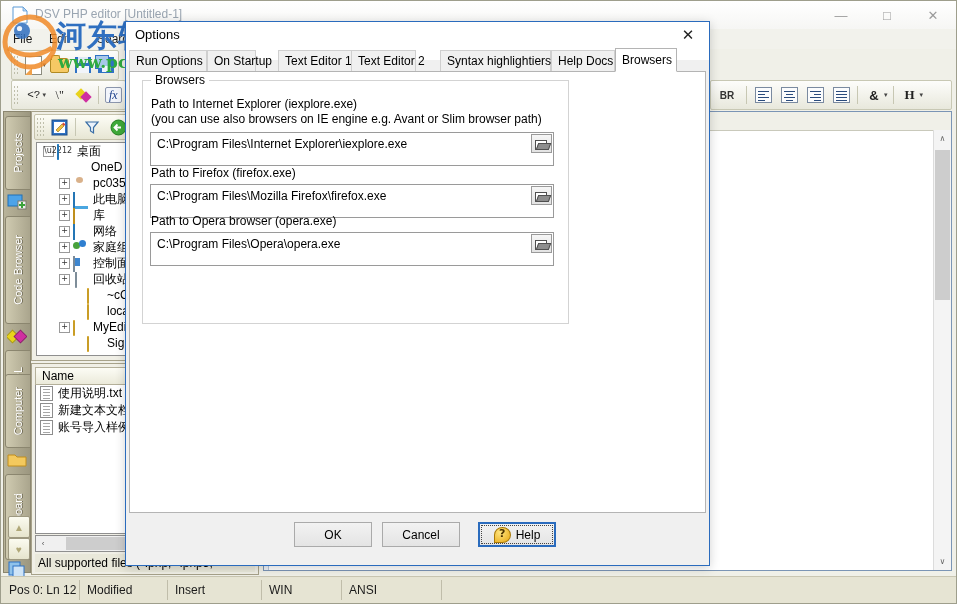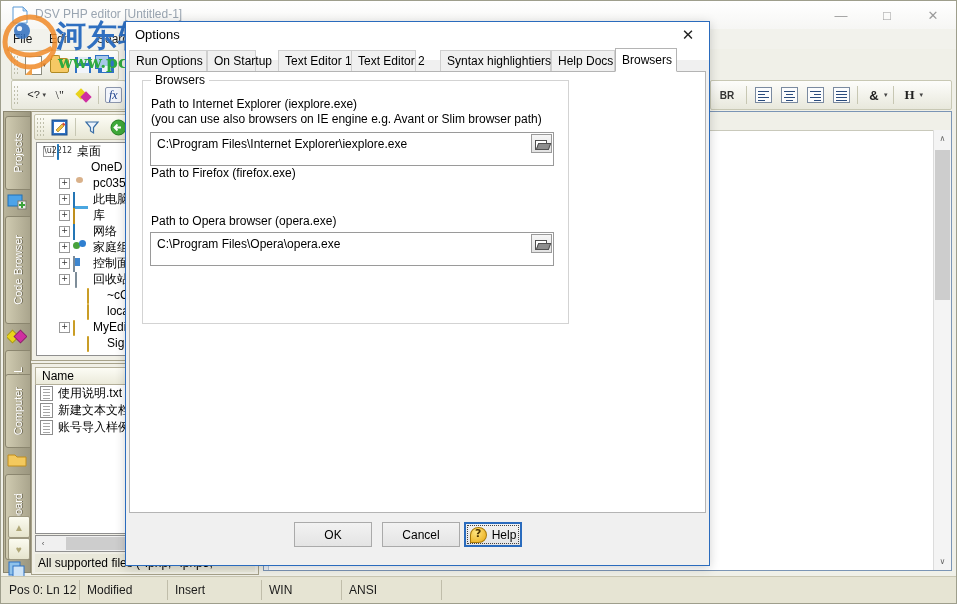--- a/index.html
+++ b/index.html
@@ -724,37 +724,43 @@
       <div class="fld-label" style="top:16px">Path to Internet Explorer (iexplore.exe)</div>
       <div class="fld-label" style="top:31px"> (you can use also browsers on IE engine e.g. Avant or Slim browser path)</div>
       <div class="fld-wrap" style="top:51px">
         <input class="fld-input" type="text" value="C:\Program Files\Internet Explorer\iexplore.exe" style="">
         <div class="fld-btn">
             <span class="ic-openfold"></span>
           </div>
       </div>
 
       <div class="fld-label" style="top:85px">Path to Firefox (firefox.exe)</div>
+      <div class="fld-wrap" style="top:103px">
+        <input class="fld-input" type="text" value="C:\Program Files\Mozilla Firefox\firefox.exe" style="">
+        <div class="fld-btn">
+            <span class="ic-openfold"></span>
+          </div>
+      </div>
 
       <div class="fld-label" style="top:133px">Path to Opera browser (opera.exe)</div>
       <div class="fld-wrap" style="top:151px">
         <input class="fld-input" type="text" value="C:\Program Files\Opera\opera.exe" style="">
         <div class="fld-btn">
             <span class="ic-openfold"></span>
           </div>
       </div>
     </div>
   </div>
 
   <div id="dlg-buttons">
     <div class="dbtn" style="left:168px;width:78px">
       <span>OK</span>
     </div>
     <div class="dbtn" style="left:256px;width:78px">
       <span>Cancel</span>
     </div>
-    <div class="dbtn" id="btn-help" style="left:338px;width:58px">
+    <div class="dbtn" id="btn-help" style="left:352px;width:78px">
       <span class="focusrect"></span>
       <span class="ic-help"></span>
       <span>Help</span>
     </div>
   </div>
 </div>
 
 </body></html>

